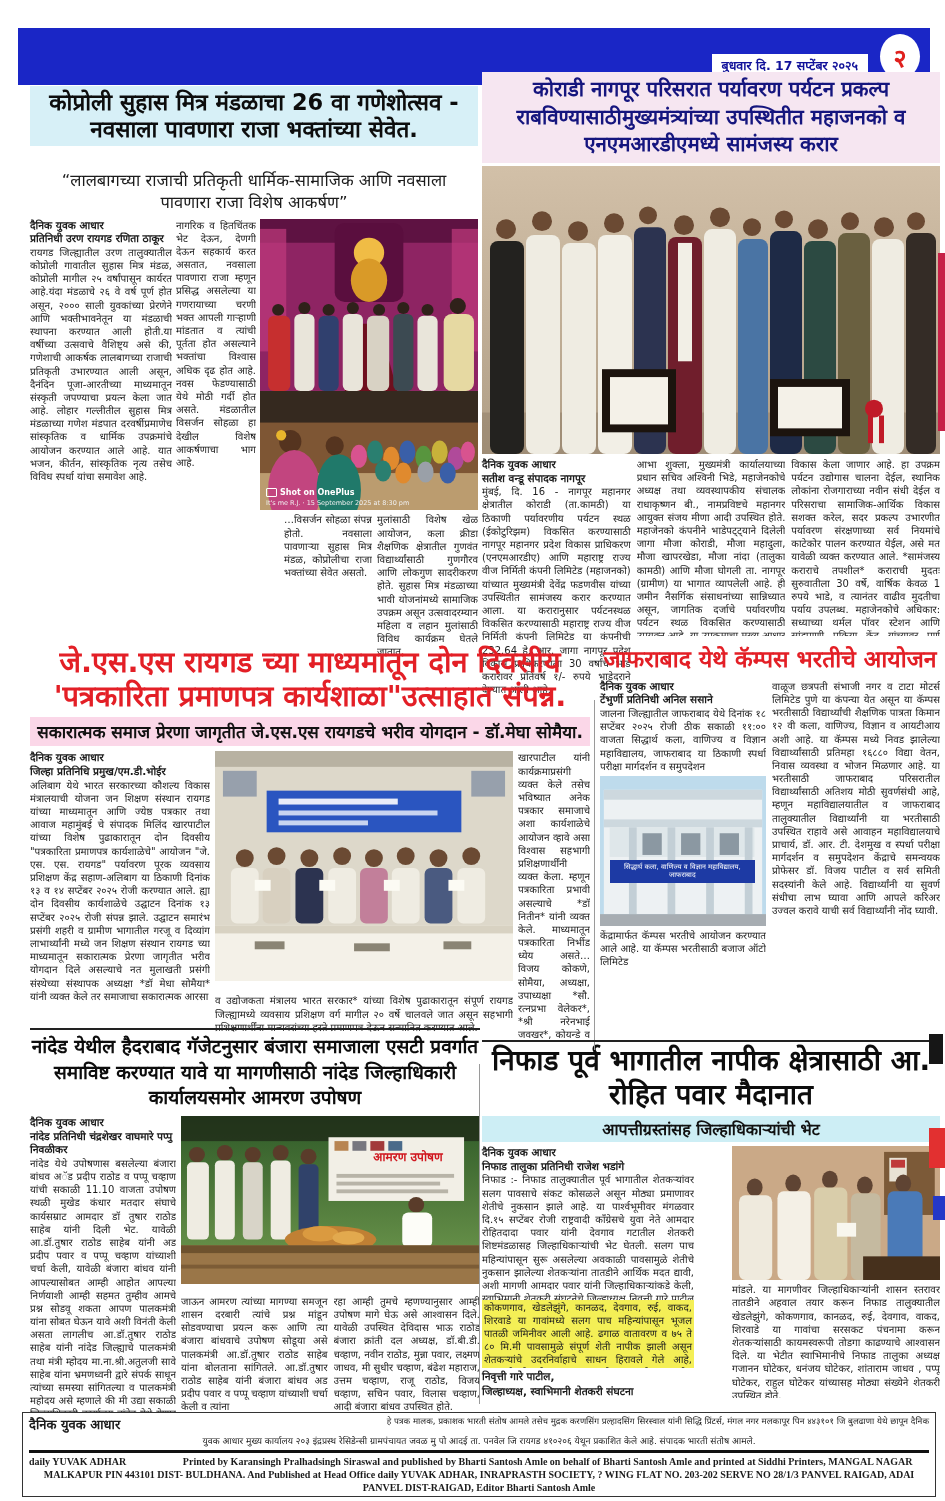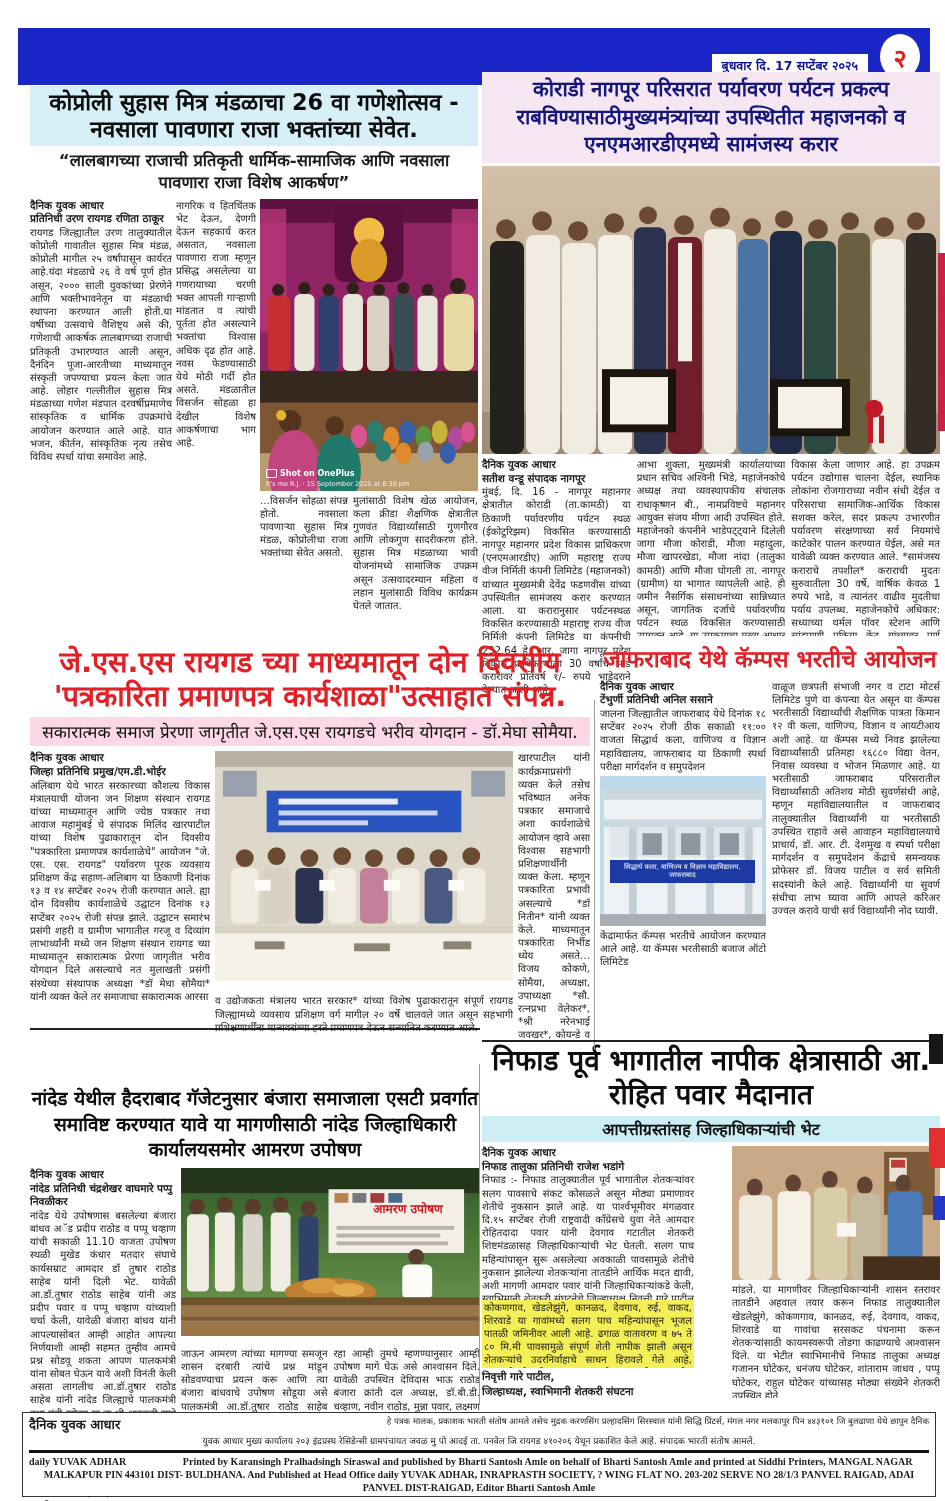--- a/index.html
+++ b/index.html
@@ -21,63 +21,63 @@
   .btxt{font-size:10px;line-height:1.32;text-align:justify;overflow:hidden;}
   .byl{font-weight:bold;font-size:10.5px;line-height:1.3;}
   .photo{position:relative;overflow:hidden;background:#ddd;}
   .photo svg{display:block;width:100%;height:100%;}
   .vline{position:absolute;background:#9a9a9a;width:1px;}
   .hline{position:absolute;background:#222;height:2px;}
   
   .artA{left:30px;top:86px;width:448px;height:556px;}
   .headA{background:#d7f0f7;color:#0d0d0d;font-weight:800;font-size:22.5px;line-height:1.2;
          text-align:center;padding:3px 4px;}
-  .subA{font-weight:bold;font-size:16.5px;line-height:1.35;text-align:center;padding:4px 8px 2px;}
+  .subA{font-weight:normal;font-size:16.5px;line-height:1.35;text-align:center;padding:4px 8px 2px;margin-top:20px;}
   .rowA{display:flex;gap:4px;margin-top:2px;height:440px;}
   .colA1{width:142px;height:100%;}
   .colA2{width:80px;height:100%;}
   .stackA{width:218px;display:flex;flex-direction:column;}
   .photoA1{height:172px;}
   .photoA2{height:120px;}
   .rowA2{display:flex;gap:5px;margin-top:3px;flex:1;}
-  .colA3{width:88px;}
+  .colA3{width:88px;margin-left:24px;}
   .colA4{flex:1;}
   .wm{position:absolute;left:6px;bottom:13px;color:#fff;font-size:8px;font-weight:bold;
       display:flex;align-items:center;gap:3px;}
   .cam{display:inline-block;width:9px;height:7px;border:1px solid #fff;border-radius:1px;}
   .wm2{position:absolute;left:6px;bottom:3px;color:#f0f0f0;font-size:6.5px;}
   
   .artB{left:482px;top:72px;width:458px;height:570px;}
   .headB{background:#f6e6f1;color:#15157e;font-weight:800;font-size:20.5px;line-height:1.35;
          text-align:center;padding:4px 6px;}
   .photoB{height:288px;margin-top:3px;}
   .rowB{display:flex;gap:6px;margin-top:4px;height:178px;}
   .colB{flex:1;height:100%;}
   
   .artC{left:30px;top:645px;width:560px;height:405px;}
   .headC{color:#e31f26;font-weight:800;font-size:29px;line-height:1.18;text-align:center;}
-  .subC{background:#fbd7e8;color:#111;font-weight:normal;font-size:17px;text-align:center;
+  .subC{background:#fbd7e8;color:#111;font-weight:bold;font-size:17px;text-align:center;
         padding:3px 0;margin-top:4px;}
   .rowC{display:flex;gap:5px;margin-top:5px;height:292px;}
   .colC1{width:180px;height:100%;}
   .stackC{width:298px;display:flex;flex-direction:column;}
   .photoC{height:230px;}
   .colC3{flex:1;margin-top:13px;}
   .colC2{flex:1;height:100%;}
   
   .artD{left:600px;top:645px;width:340px;height:405px;}
   .headD{color:#e31f26;font-weight:800;font-size:23px;line-height:1.25;text-align:center;}
   .rowD{display:flex;gap:6px;margin-top:6px;height:310px;}
   .colD1{width:166px;display:flex;flex-direction:column;}
   .photoD{height:150px;margin:3px 0;}
   .colD2{flex:1;height:100%;}
   .bannerD{position:absolute;left:6%;top:56%;width:86%;background:#1d3aa4;color:#fff;
            font-size:7px;text-align:center;padding:3px 1px;line-height:1.2;}
   
-  .artE{left:30px;top:1086px;width:450px;height:372px;}
+  .artE{left:30px;top:1034px;width:450px;height:372px;}
   .headE{color:#0d0d0d;font-weight:800;font-size:19px;line-height:1.35;text-align:center;}
   .rowE{display:flex;gap:5px;margin-top:5px;height:312px;}
   .colE1{width:146px;height:100%;}
   .stackE{flex:1;display:flex;flex-direction:column;}
   .photoE{height:168px;}
   .rowE2{display:flex;gap:6px;margin-top:3px;flex:1;}
   .colE2,.colE3{flex:1;margin-top:8px;}
   .bannerE{position:absolute;right:10px;top:32px;width:124px;text-align:center;
            color:#d01820;font-weight:700;font-size:12px;}
   

